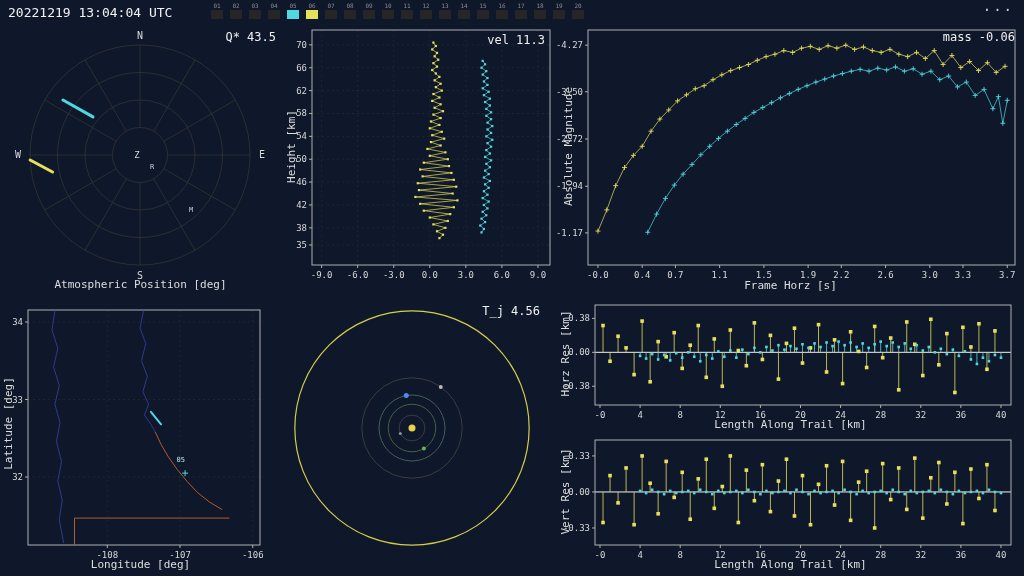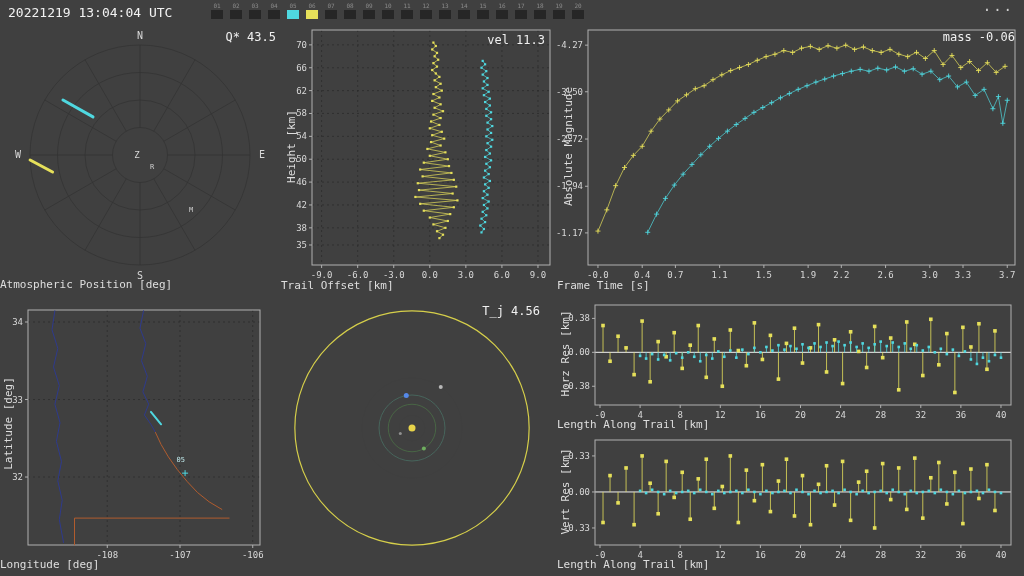--- a/index.html
+++ b/index.html
@@ -1,28 +1,28 @@
 <!DOCTYPE html>
 <html><head>
 <meta charset="utf-8">
 <style>
   *{margin:0;padding:0;box-sizing:border-box}
   html,body{width:1024px;height:576px;background:#000;overflow:hidden;
     font-family:"DejaVu Sans Mono","Liberation Mono",monospace;color:#e8e8e8}
-  #screen{position:relative;width:1024px;height:576px;background:#404040}
+  #screen{position:relative;width:1024px;height:576px;background:#0f172a}
   .topbar{position:absolute;left:0;top:0;width:1024px;height:24px}
   .timestamp{position:absolute;left:8px;top:5px;font-size:13px;color:#f2f2f2;white-space:pre}
   .station-strip{position:absolute;left:210px;top:2px;display:flex}
   .station{display:flex;flex-direction:column;align-items:center;width:14px;margin-right:5px;cursor:pointer}
   .st-num{font-size:6px;line-height:7px;color:#8a8a8a}
   .st-box{width:12px;height:9px;background:#262626;margin-top:1px}
   .menu-dots{position:absolute;right:10px;top:2px;font-size:14px;color:#cfcfcf;letter-spacing:2px;cursor:pointer}
   .panel{position:absolute}
   .corner-label{position:absolute;font-size:12px;color:#f0f0f0;white-space:pre}
-  .xlabel{position:absolute;left:0;width:100%;font-size:11px;color:#dedede;white-space:pre}
+  .xlabel{position:absolute;left:0;width:100%;text-align:center;font-size:11px;color:#dedede;white-space:pre}
   .vlabel{position:absolute;transform:rotate(-90deg);transform-origin:center;text-align:center;
     font-size:11px;color:#dedede;white-space:pre}
   svg{display:block}
   text{font-family:"DejaVu Sans Mono","Liberation Mono",monospace}
 </style>
 </head>
 <body>
 
 <div id="screen">
 
@@ -318,21 +318,20 @@
           <line x1="28" x2="31" y1="180.96350364963504" y2="180.96350364963504" stroke="#b0b0b0" stroke-width="1"></line>
           <text x="26" y="183.96350364963504" font-size="9" fill="#d8d8d8" text-anchor="end">42</text>
           <line x1="28" x2="31" y1="203.83454987834548" y2="203.83454987834548" stroke="#b0b0b0" stroke-width="1"></line>
           <text x="26" y="206.83454987834548" font-size="9" fill="#d8d8d8" text-anchor="end">38</text>
           <line x1="28" x2="31" y1="220.98783454987836" y2="220.98783454987836" stroke="#b0b0b0" stroke-width="1"></line>
           <text x="26" y="223.98783454987836" font-size="9" fill="#d8d8d8" text-anchor="end">35</text>
         </g>
       </svg>
     <div class="corner-label" style="top:9px;right:12px">vel 11.3</div>
     <div class="vlabel" style="left:-40px;top:116px;width:100px">Height [km]</div>
-    <div class="xlabel" style="top:255px">Trail Offset [km]</div>
   </section>
 
   <section class="panel" id="panel-mag" style="left:557px;top:24px;width:467px;height:272px">
     <svg id="svg-mag" width="467" height="272">
         <g>
           <polyline points="41.0,207.1 49.8,185.9 58.7,161.7 67.5,143.5 76.4,131.4 85.2,122.3 94.1,107.1 102.9,95.0 111.8,85.9 120.6,76.9 129.5,70.8 138.3,64.8 147.2,61.7 156.0,55.7 164.9,50.8 173.7,46.6 182.6,43.6 191.4,40.5 200.3,36.3 209.1,32.6 218.0,30.2 226.8,26.6 235.7,28.4 244.5,24.2 253.3,22.4 262.2,25.4 271.0,21.7 279.9,24.2 288.7,21.1 297.6,25.4 306.4,23.0 315.3,26.6 324.1,28.4 333.0,25.4 341.8,30.2 350.7,32.6 359.5,28.4 368.4,34.5 377.2,26.6 386.1,40.5 394.9,31.4 403.8,43.6 412.6,37.5 421.5,46.6 430.3,38.7 439.2,48.4 448.0,42.3" fill="none" stroke="#e6e05a" stroke-width="0.7"></polyline>
           <line x1="38.4559585492228" x2="43.4559585492228" y1="207.08247422680412" y2="207.08247422680412" stroke="#e6e05a" stroke-width="0.9"></line>
           <line x1="40.9559585492228" x2="40.9559585492228" y1="204.58247422680412" y2="209.58247422680412" stroke="#e6e05a" stroke-width="0.9"></line>
           <line x1="47.30569948186528" x2="52.30569948186528" y1="185.88402061855672" y2="185.88402061855672" stroke="#e6e05a" stroke-width="0.9"></line>
           <line x1="49.80569948186528" x2="49.80569948186528" y1="183.38402061855672" y2="188.38402061855672" stroke="#e6e05a" stroke-width="0.9"></line>
@@ -547,21 +546,21 @@
           <line x1="28" x2="31" y1="115.02061855670101" y2="115.02061855670101" stroke="#b0b0b0" stroke-width="1"></line>
           <text x="26" y="118.02061855670101" font-size="9" fill="#d8d8d8" text-anchor="end">-2.72</text>
           <line x1="28" x2="31" y1="162.26288659793815" y2="162.26288659793815" stroke="#b0b0b0" stroke-width="1"></line>
           <text x="26" y="165.26288659793815" font-size="9" fill="#d8d8d8" text-anchor="end">-1.94</text>
           <line x1="28" x2="31" y1="208.8994845360825" y2="208.8994845360825" stroke="#b0b0b0" stroke-width="1"></line>
           <text x="26" y="211.8994845360825" font-size="9" fill="#d8d8d8" text-anchor="end">-1.17</text>
         </g>
       </svg>
     <div class="corner-label" style="top:6px;right:9px">mass -0.06</div>
     <div class="vlabel" style="left:-69px;top:116px;width:160px">Absolute Magnitude</div>
-    <div class="xlabel" style="top:255px">Frame Time [s]</div>
+    <div class="xlabel" style="top:255px">Frame Horz [s]</div>
   </section>
 
   <section class="panel" id="panel-map" style="left:0;top:296px;width:281px;height:280px">
     <svg id="svg-map" width="281" height="280">
         <g stroke="#2a2a2a" stroke-dasharray="2,3" stroke-width="0.7">
           <line x1="107.27272727272758" x2="107.27272727272758" y1="14" y2="249"></line>
           <line x1="180.00000000000034" x2="180.00000000000034" y1="14" y2="249"></line>
           <line x1="252.72727272727312" x2="252.72727272727312" y1="14" y2="249"></line>
           <line x1="28" x2="260" y1="26.01352242744072" y2="26.01352242744072"></line>
           <line x1="28" x2="260" y1="103.52011873350932" y2="103.52011873350932"></line>

